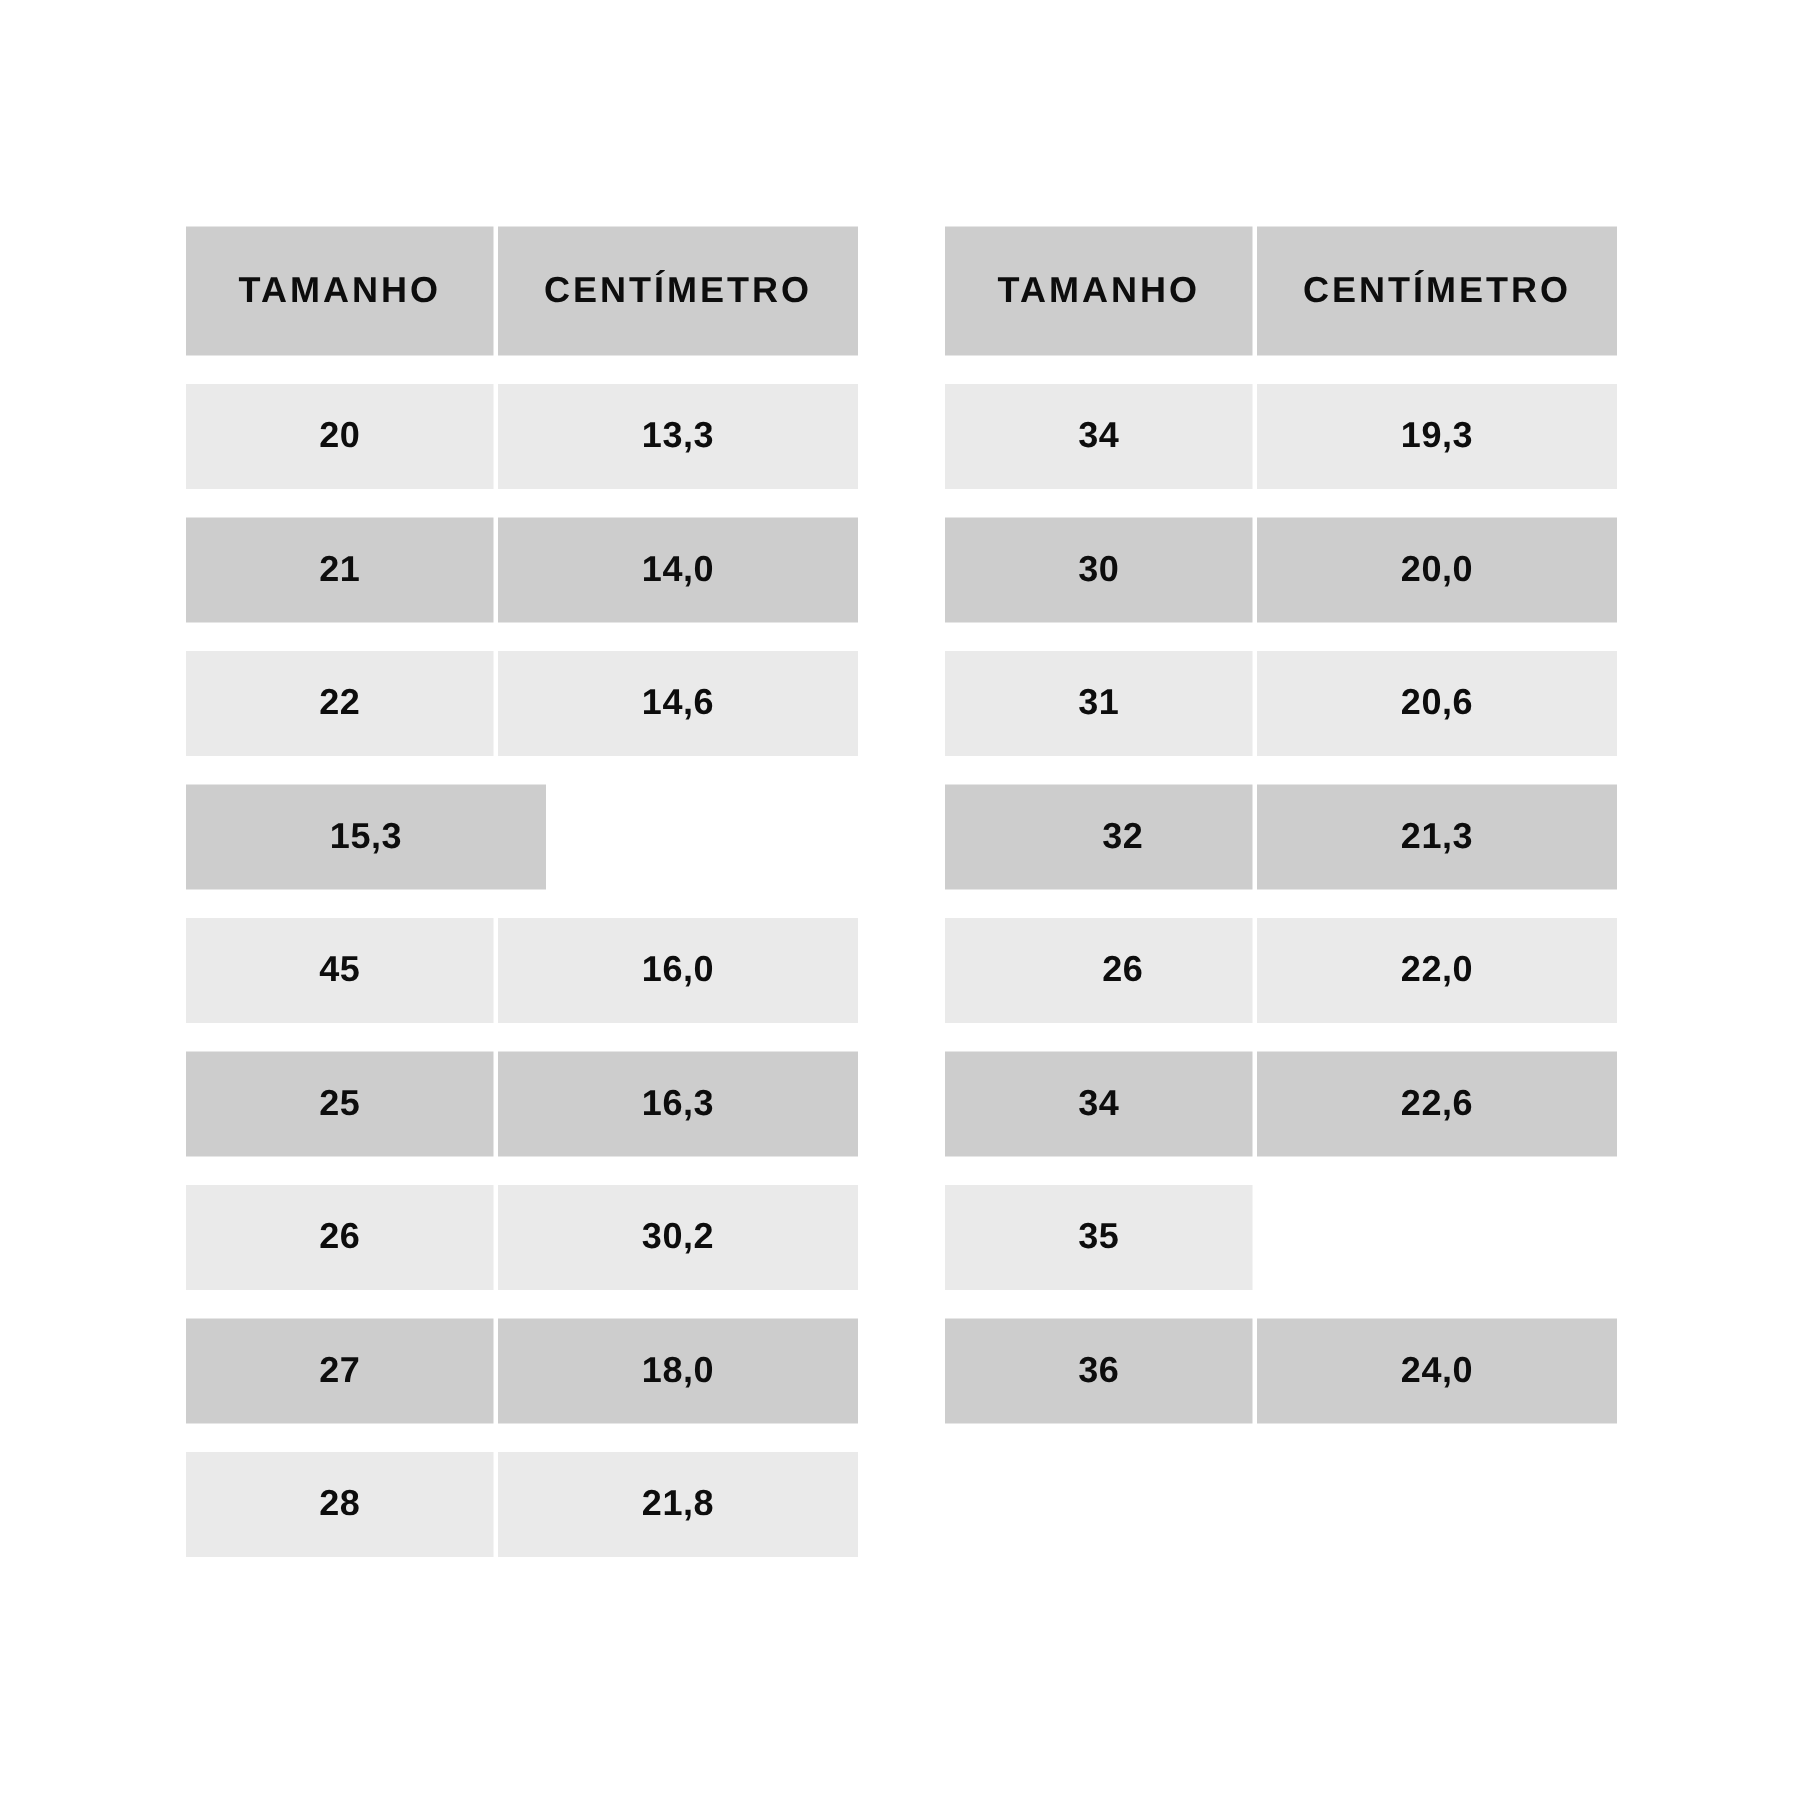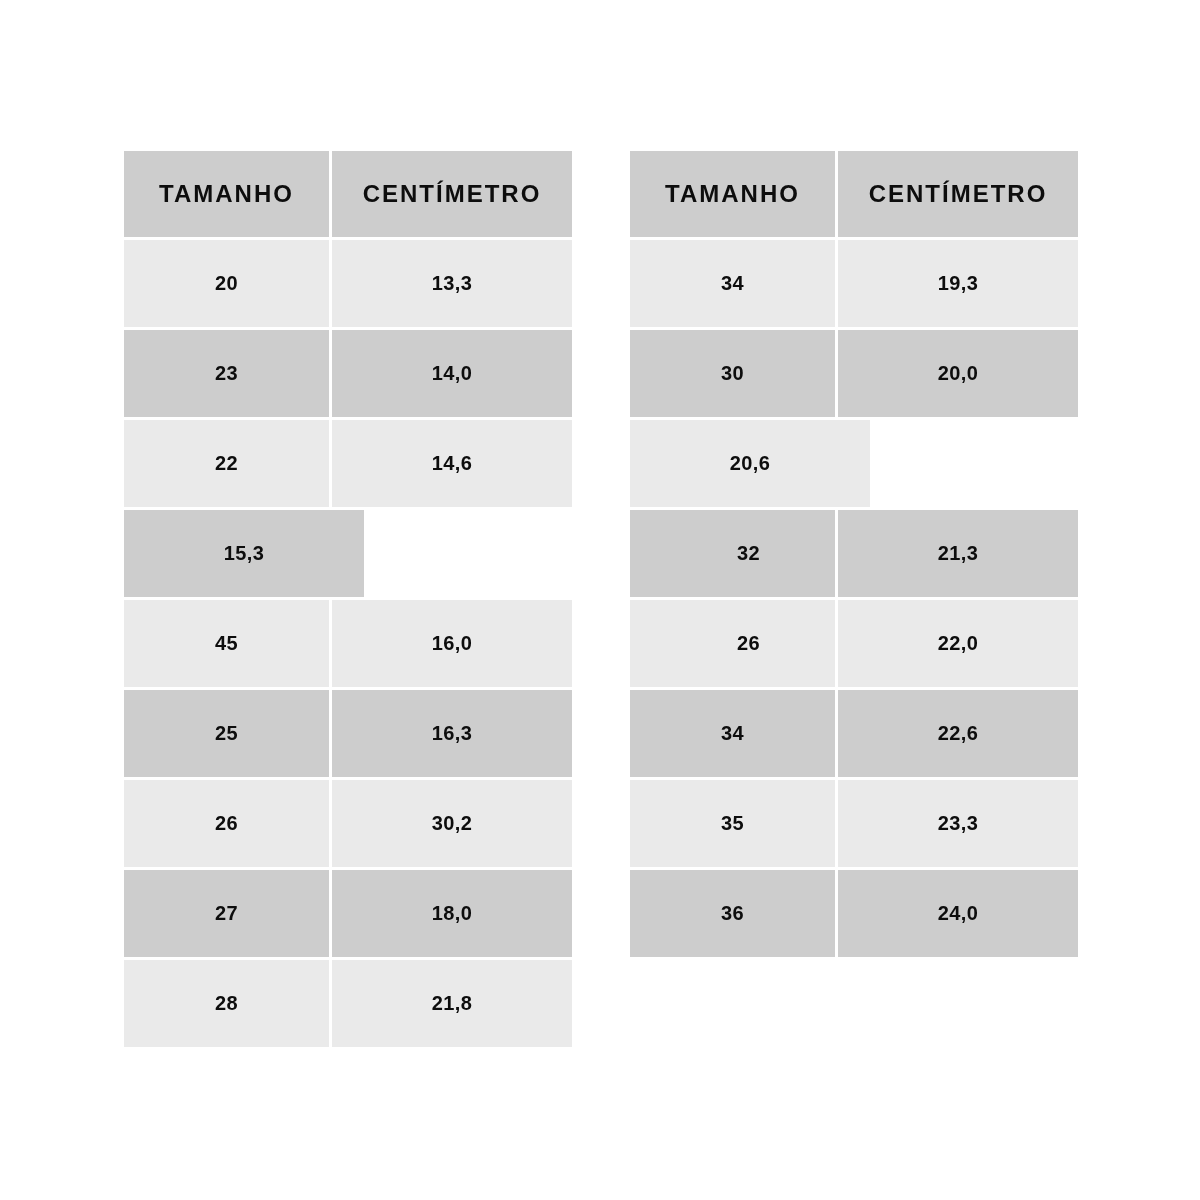--- a/index.html
+++ b/index.html
@@ -27,21 +27,21 @@
     top: 151px;
     display: flex;
     flex-direction: row;
     align-items: flex-start;
     gap: 58px;
   }
 
   .size-table {
     display: flex;
     flex-direction: column;
-    gap: 3px;
+    gap: 19px;
     width: 448px;
   }
 
   .table-row {
     display: flex;
     flex-direction: row;
     gap: 3px;
     width: 100%;
   }
 
@@ -69,22 +69,22 @@
     height: 86px;
     background: #cdcdcd;
     font-size: 24px;
     font-weight: 700;
     letter-spacing: 2.0px;
     text-transform: uppercase;
   }
 
   
   .table-row.body .cell {
-    height: 87px;
-    font-size: 20px;
+    height: 70px;
+    font-size: 24px;
     font-weight: 700;
     letter-spacing: 0.4px;
   }
 
   .table-row.body.band-light .cell {
     background: #eaeaea;
   }
   .table-row.body.band-dark .cell {
     background: #cdcdcd;
   }
@@ -105,21 +105,21 @@
   <div class="size-table">
         <div class="table-row header">
           <div class="cell col-size">TAMANHO</div>
           <div class="cell col-cm">CENTÍMETRO</div>
         </div>
         <div class="table-row body band-light">
           <div class="cell col-size">20</div>
           <div class="cell col-cm">13,3</div>
         </div>
         <div class="table-row body band-dark">
-          <div class="cell col-size">23</div>
+          <div class="cell col-size">21</div>
           <div class="cell col-cm">14,0</div>
         </div>
         <div class="table-row body band-light">
           <div class="cell col-size">22</div>
           <div class="cell col-cm">14,6</div>
         </div>
         <div class="table-row body band-dark">
           <div class="cell col-cm">15,3</div>
         </div>
         <div class="table-row body band-light">
@@ -150,37 +150,37 @@
         </div>
         <div class="table-row body band-light">
           <div class="cell col-size">34</div>
           <div class="cell col-cm">19,3</div>
         </div>
         <div class="table-row body band-dark">
           <div class="cell col-size">30</div>
           <div class="cell col-cm">20,0</div>
         </div>
         <div class="table-row body band-light">
+          <div class="cell col-size">31</div>
           <div class="cell col-cm">20,6</div>
         </div>
         <div class="table-row body band-dark">
           <div class="cell col-size weight-light">32</div>
           <div class="cell col-cm">21,3</div>
         </div>
         <div class="table-row body band-light">
           <div class="cell col-size weight-light">26</div>
           <div class="cell col-cm">22,0</div>
         </div>
         <div class="table-row body band-dark">
           <div class="cell col-size">34</div>
           <div class="cell col-cm">22,6</div>
         </div>
         <div class="table-row body band-light">
           <div class="cell col-size">35</div>
-          <div class="cell col-cm">23,3</div>
         </div>
         <div class="table-row body band-dark">
           <div class="cell col-size">36</div>
           <div class="cell col-cm">24,0</div>
         </div>
       </div>
     </div>
 </div>
 
 </body></html>

